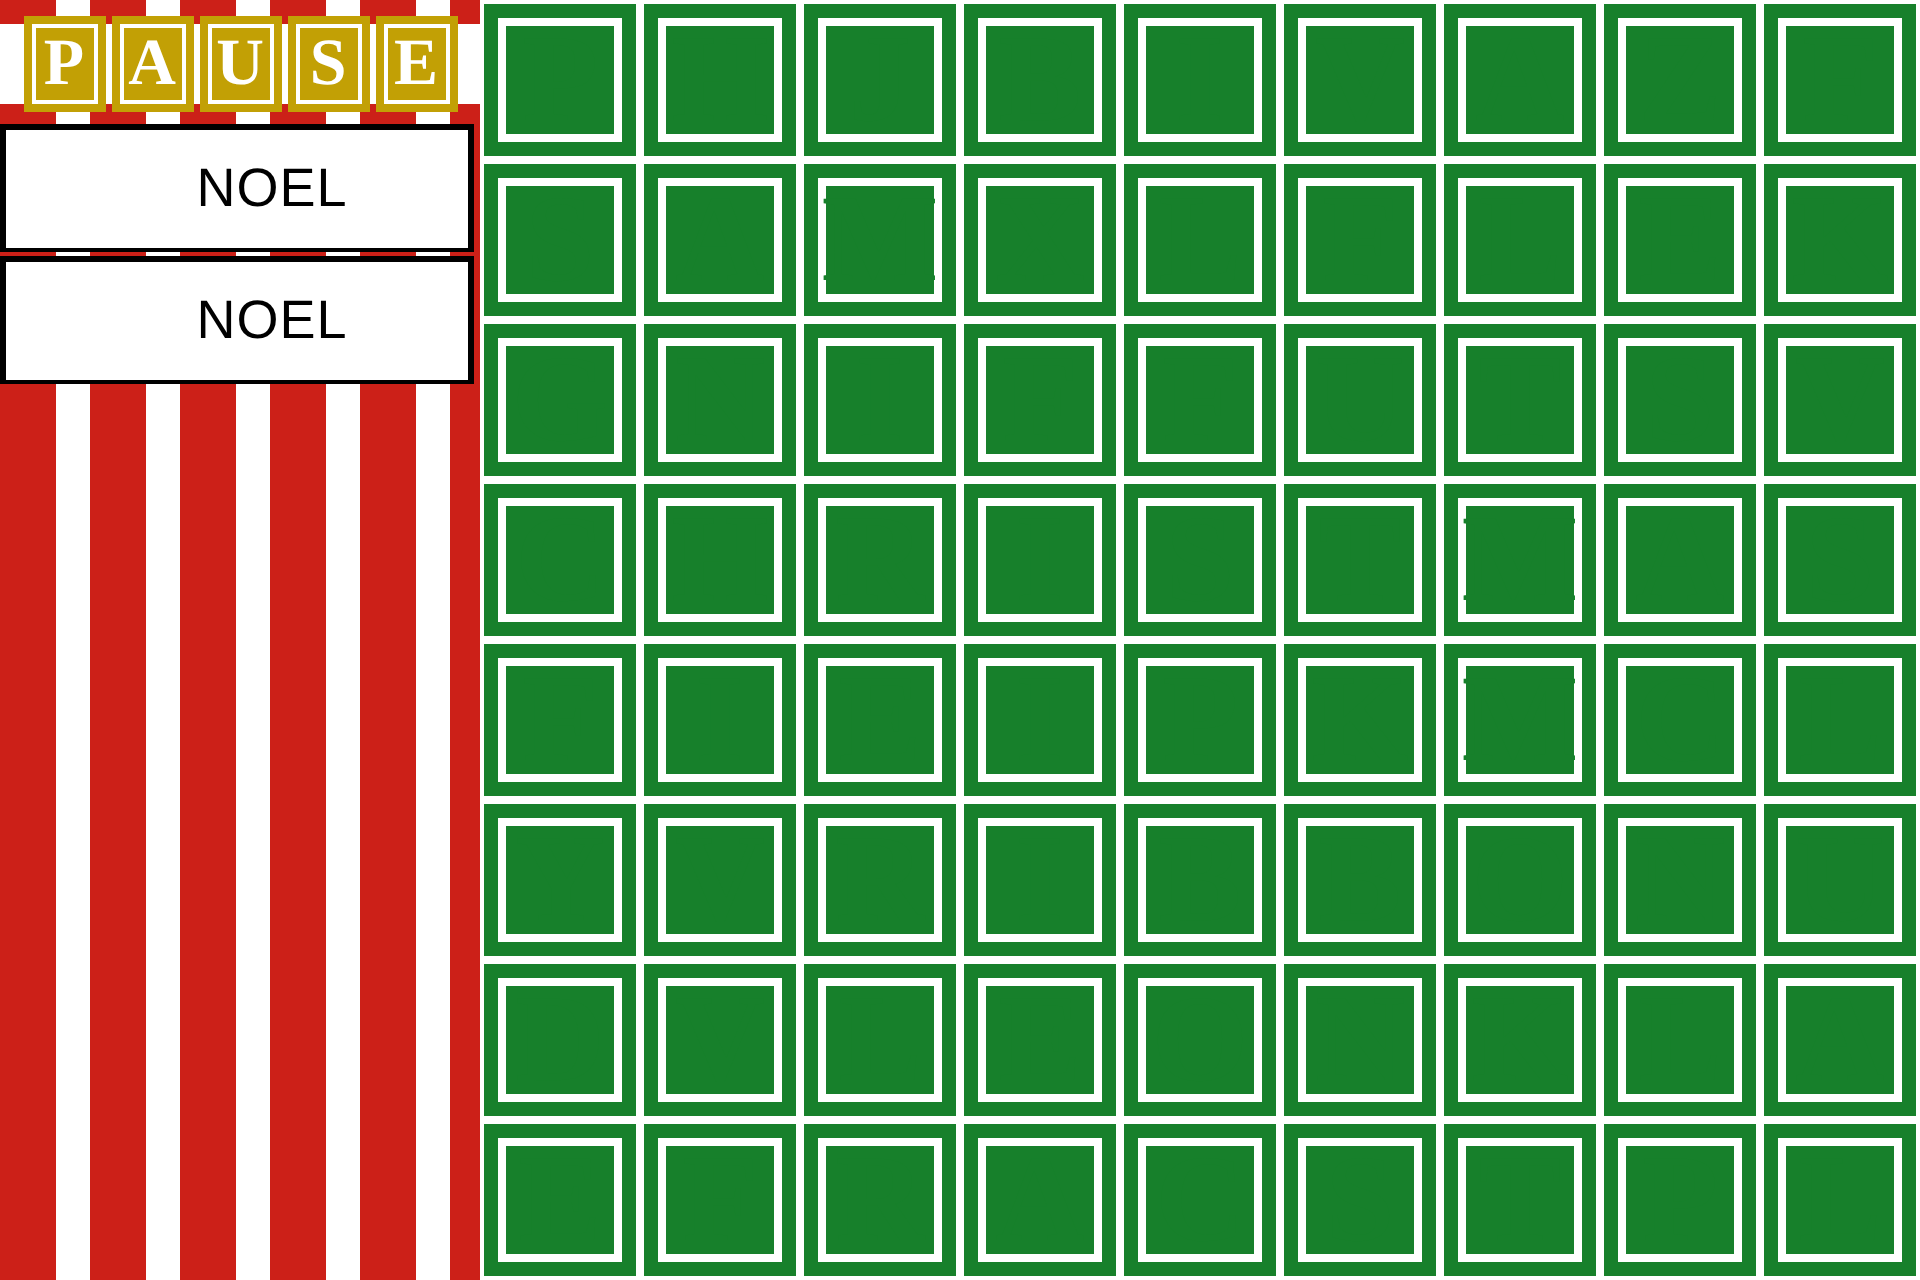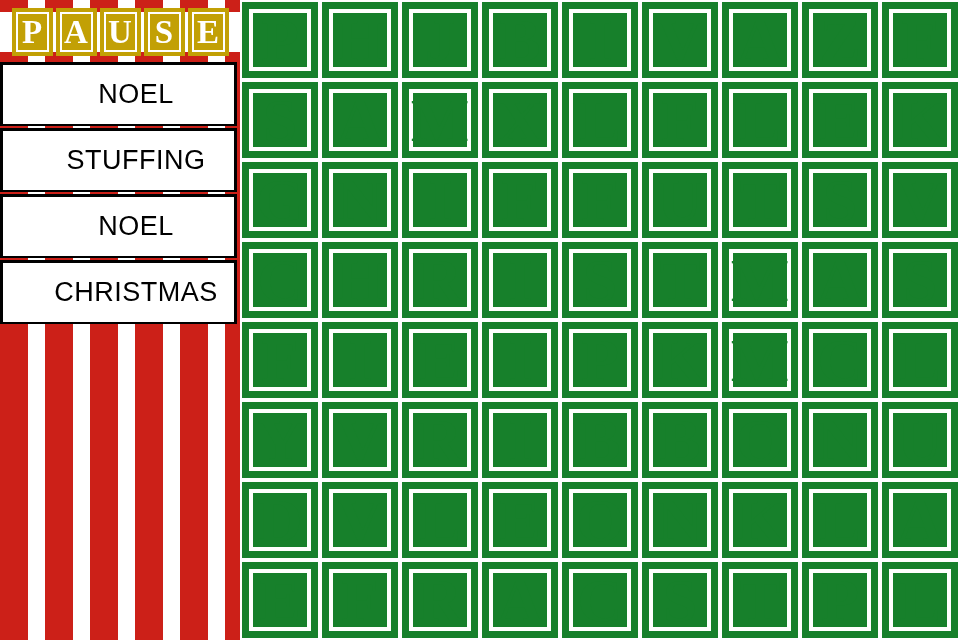--- a/index.html
+++ b/index.html
@@ -137,28 +137,22 @@
         <div class="pause-tile">U</div>
         <div class="pause-tile">S</div>
         <div class="pause-tile">E</div>
       </div>
 
     <div id="word-list">
         <div class="word-item">
           <span class="word-label">NOEL</span>
         </div>
         <div class="word-item">
-          <span class="word-label">STUFFING</span>
-        </div>
-        <div class="word-item">
           <span class="word-label">NOEL</span>
         </div>
-        <div class="word-item">
-          <span class="word-label">CHRISTMAS</span>
-        </div>
       </div>
 
   </div>
 
   <div id="letter-grid">
       <div class="cell">
         <div class="tile">
           <span class="letter">P</span>
         </div>
       </div>

